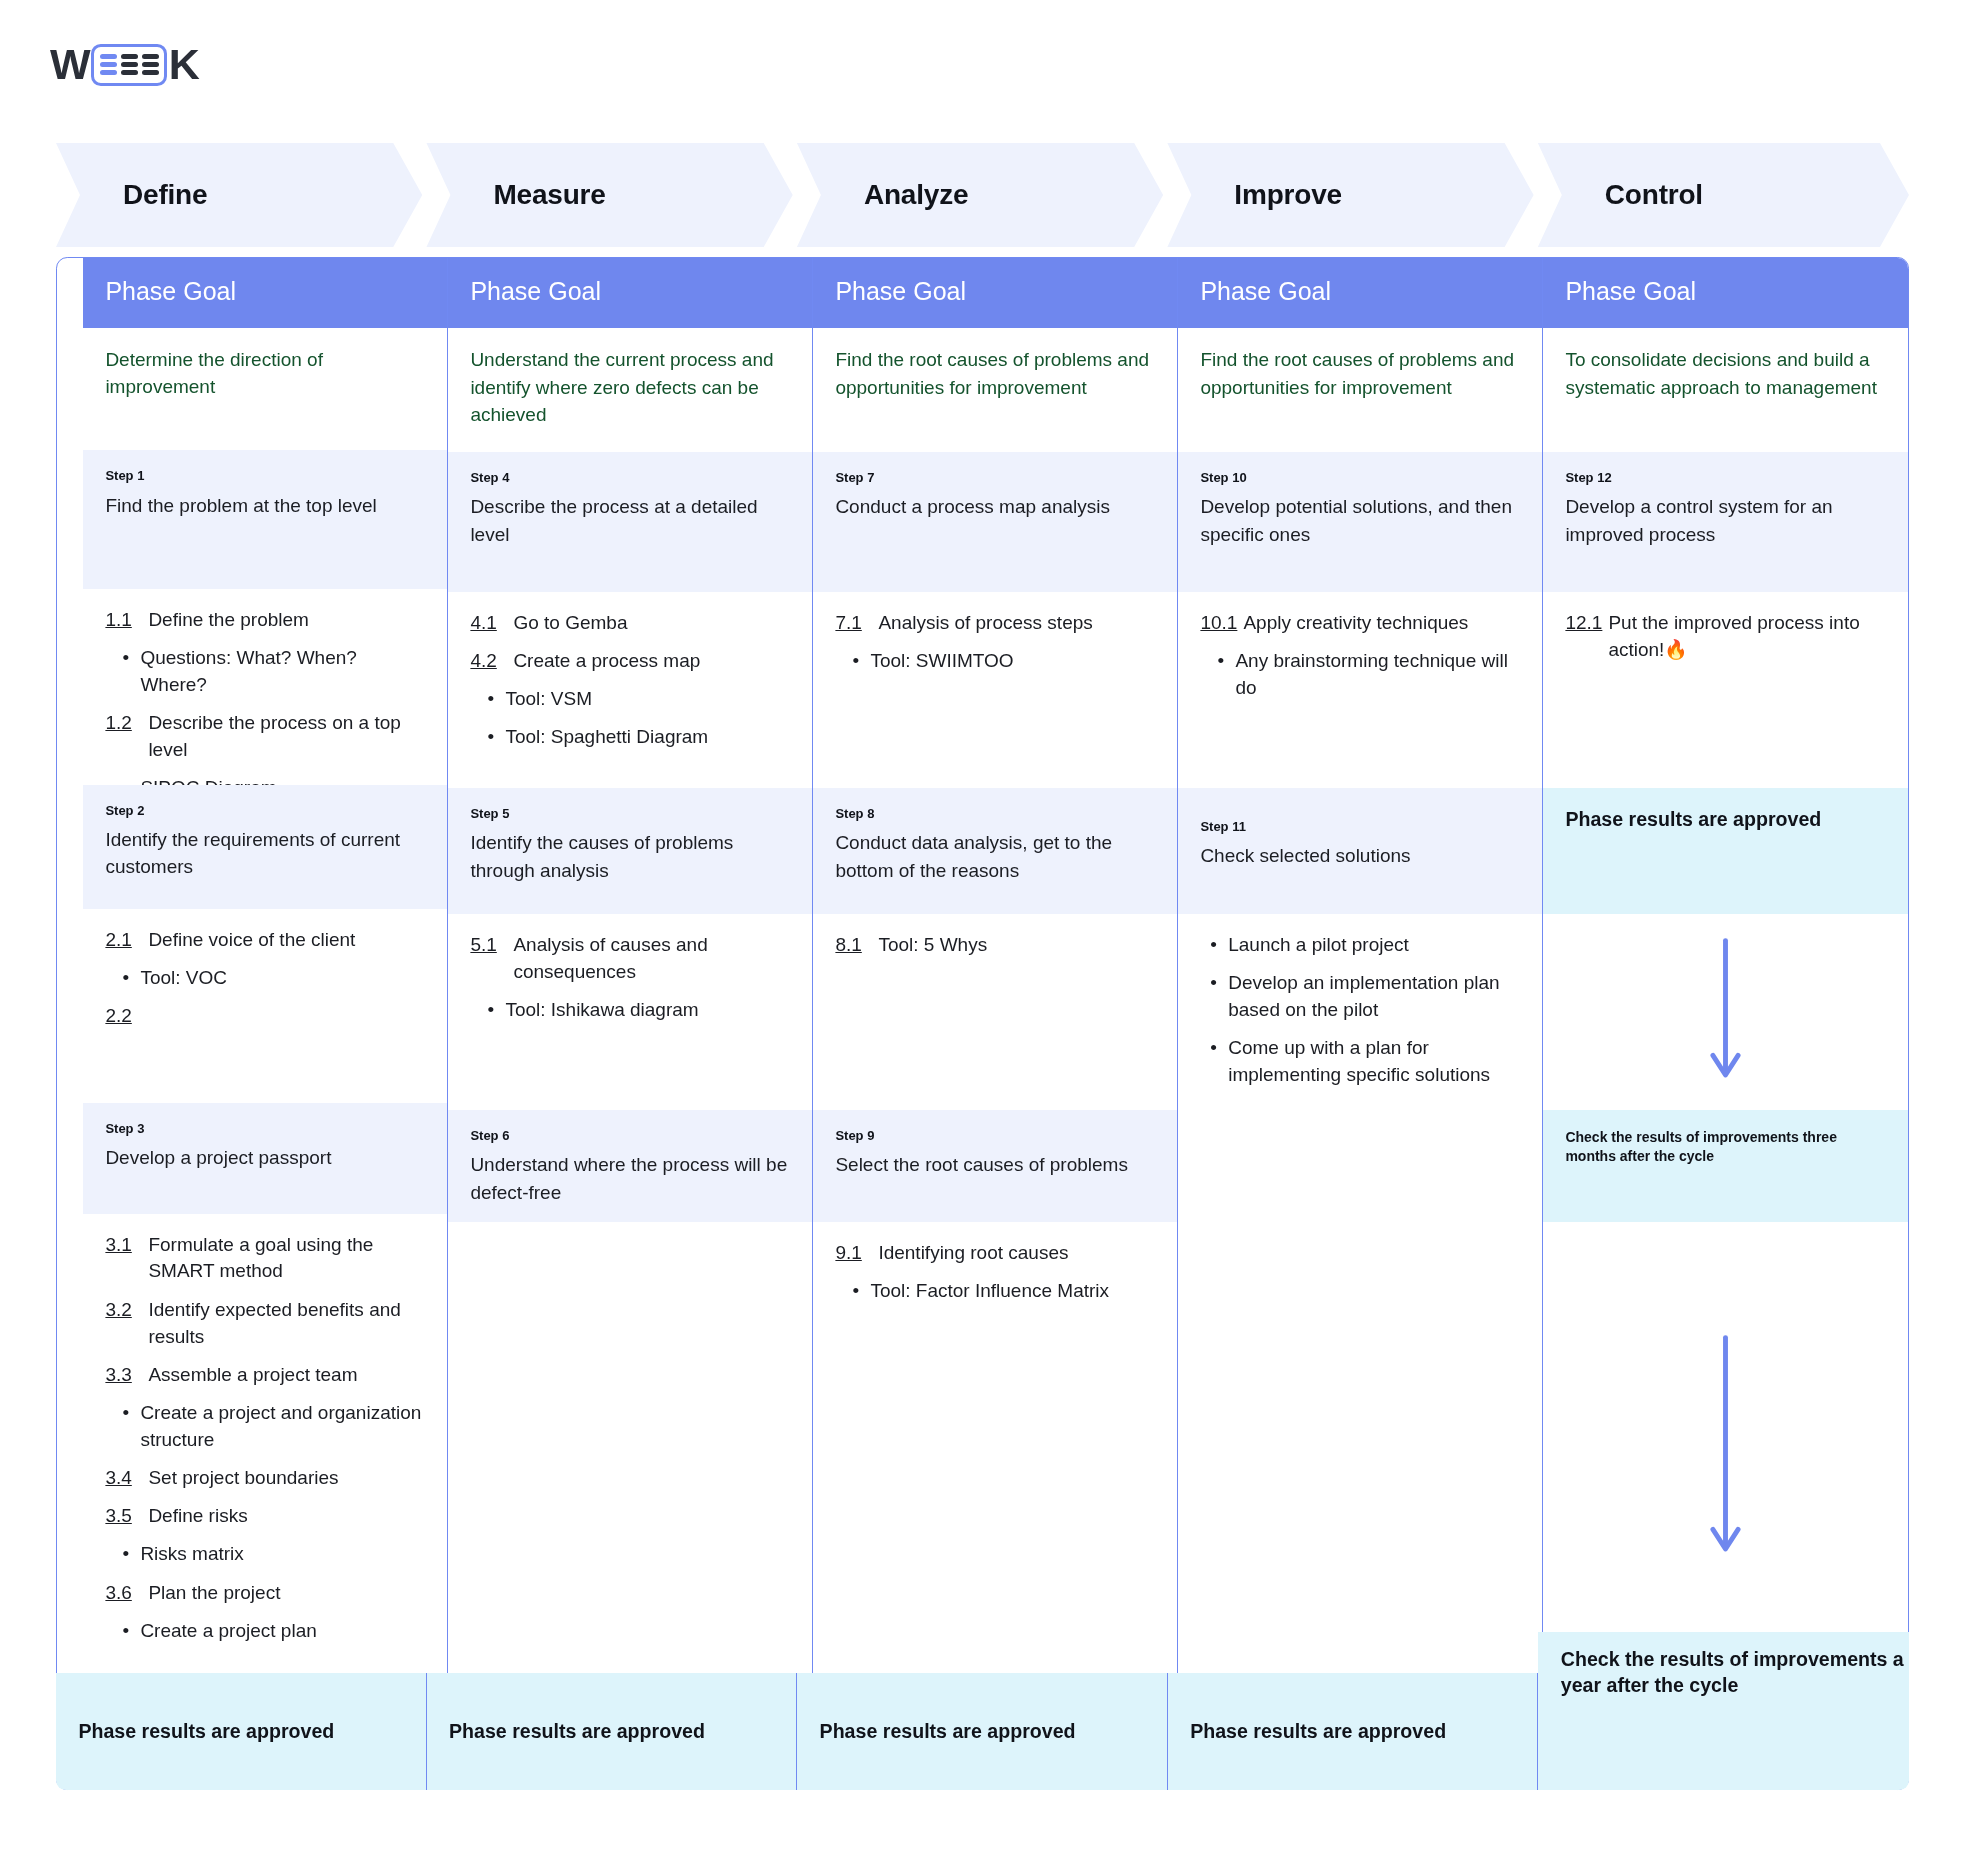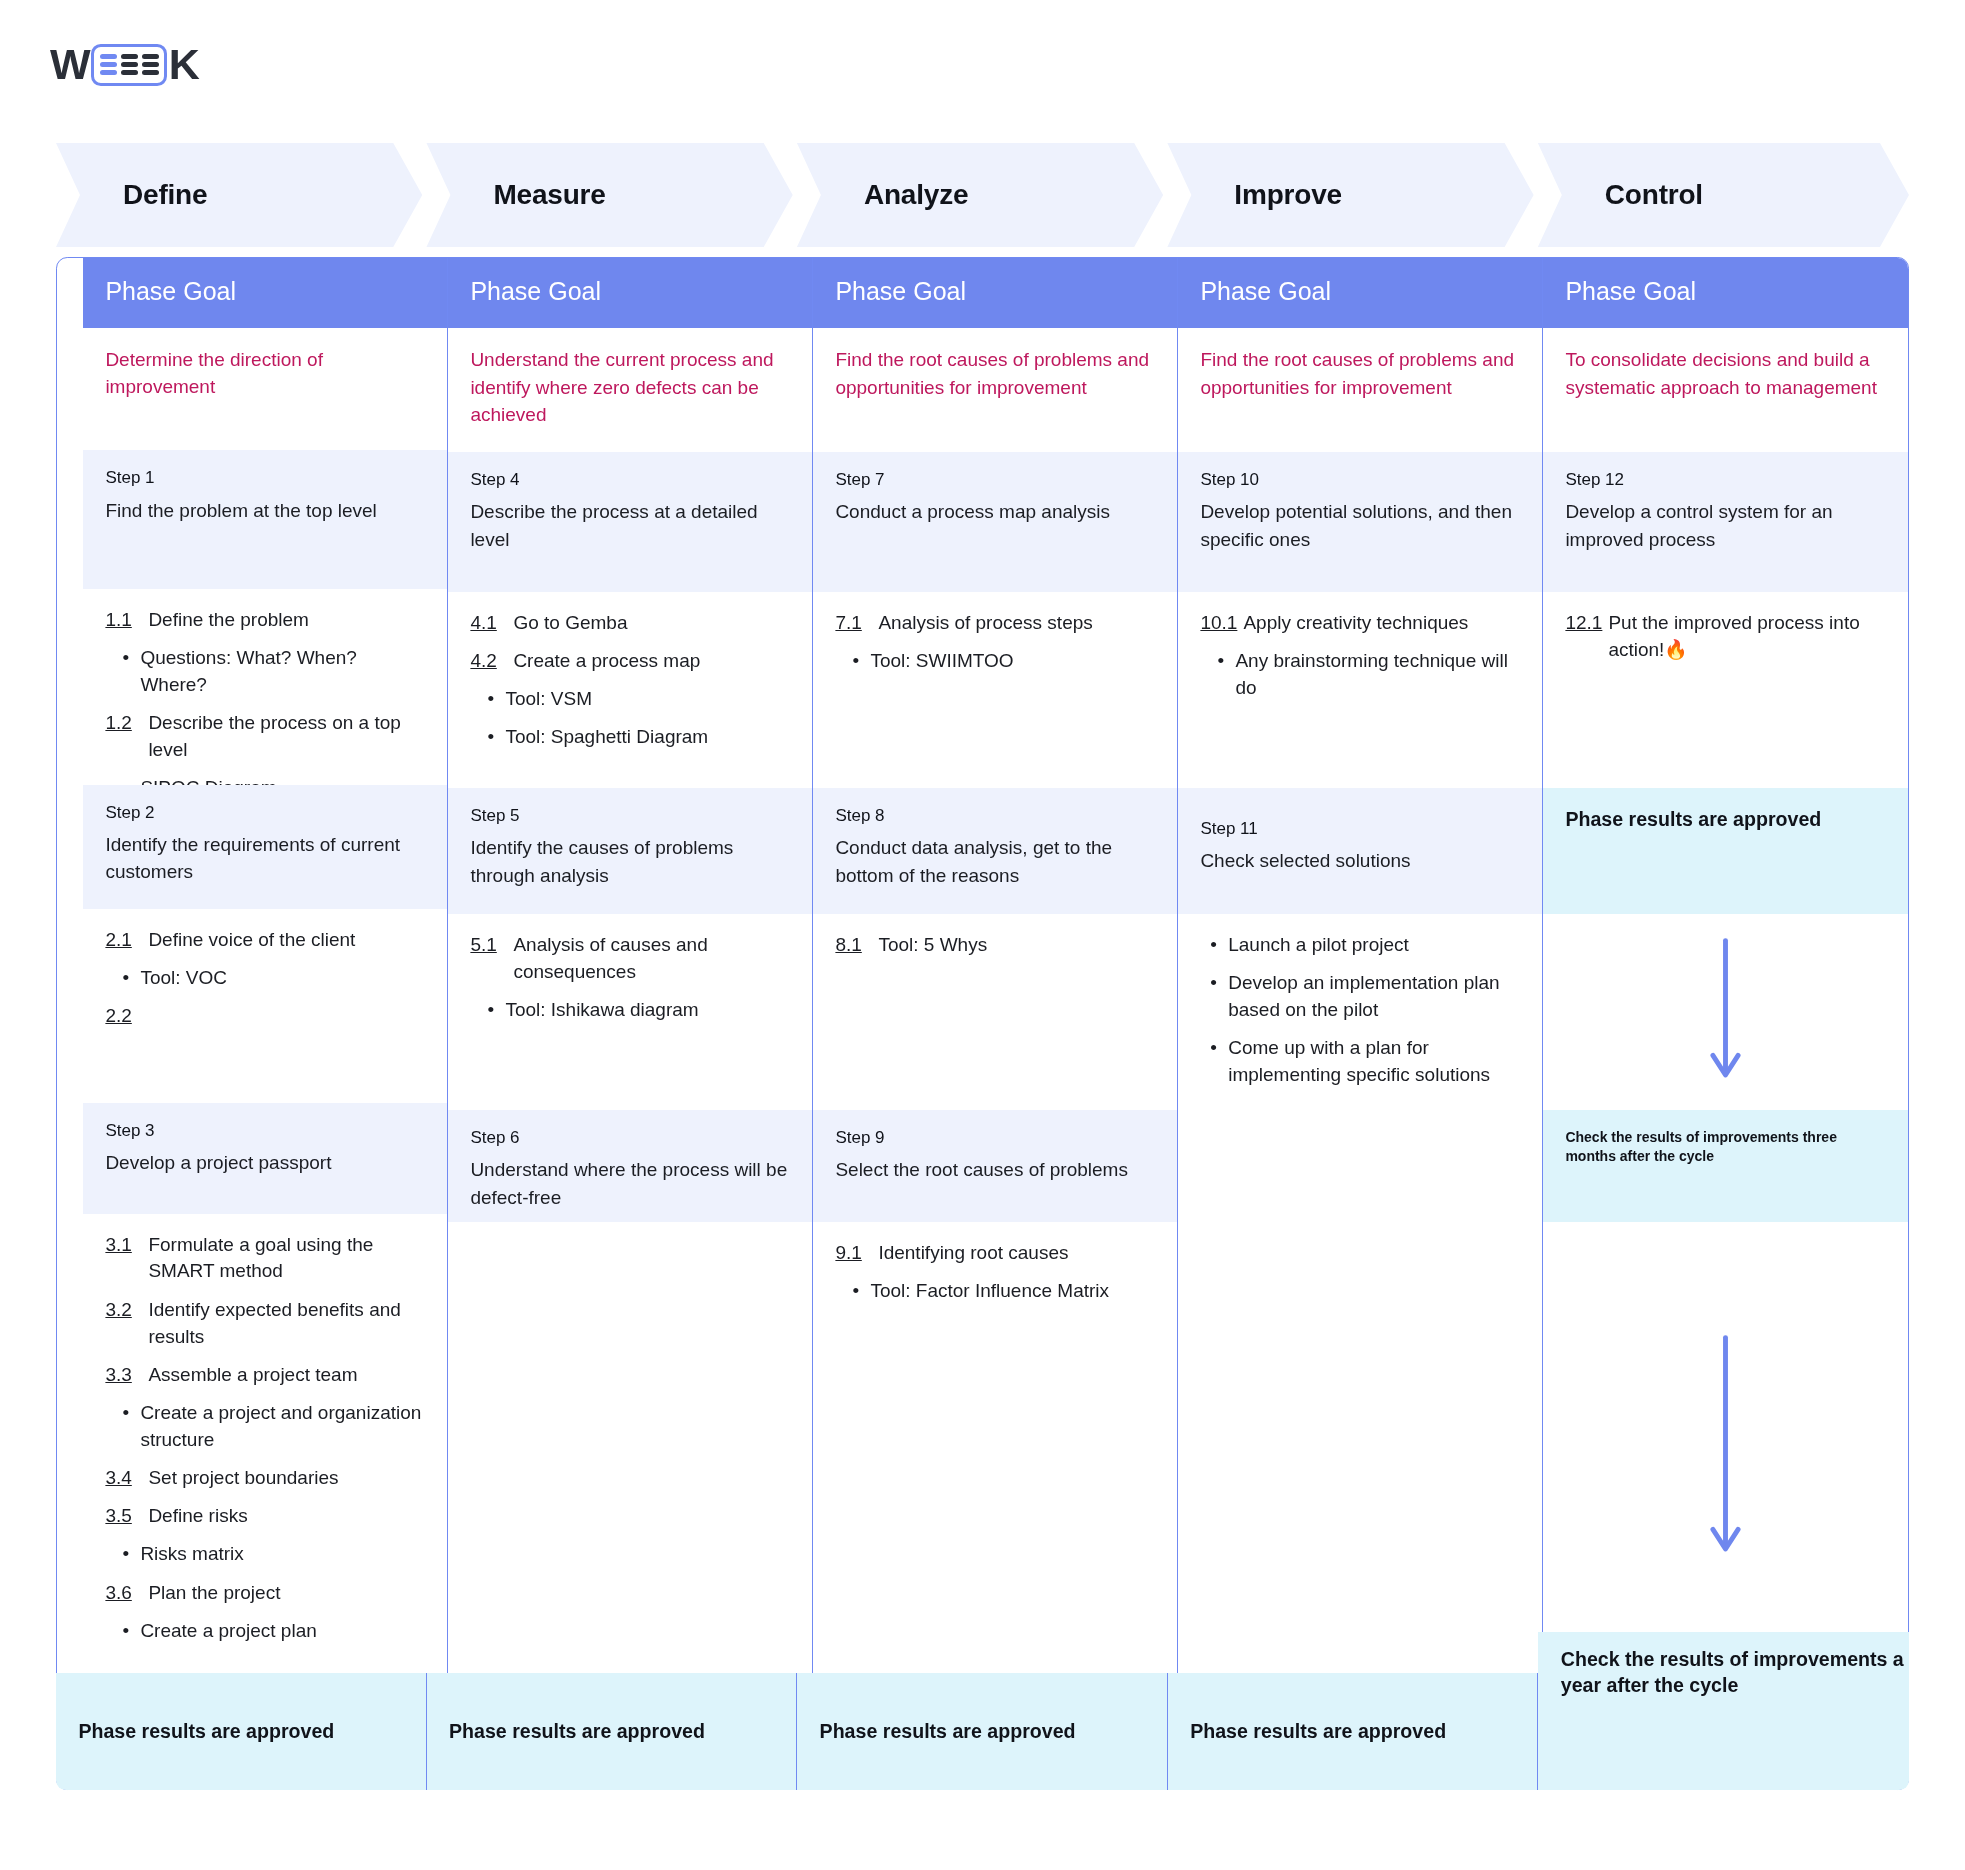--- a/index.html
+++ b/index.html
@@ -79,24 +79,24 @@
     color: #ffffff;
     font-size: 25px;
     padding: 18px 22.4px 21px 22.4px;
     height: 70px;
     display: flex; align-items: center;
   }
 
   .cell { padding: 18px 22.4px 18px 22.4px; }
 
   .goal-body { background: #ffffff; height: 124px; }
-  .goal-body .txt { font-size: 19px; line-height: 1.45; color: #be185d; }
+  .goal-body .txt { font-size: 19px; line-height: 1.45; color: #14532d; }
 
   .step-cell { background: #eef2fd; }
-  .step-title { font-size: 17px; font-weight: 400; color: #10131a; margin-bottom: 8.4px; }
+  .step-title { font-size: 13px; font-weight: 700; color: #10131a; margin-bottom: 8.4px; }
   .step-sub { font-size: 19px; line-height: 1.45; color: #1b1d23; }
 
   .detail-cell { background: #ffffff; }
 
   ul.plain { list-style: none; }
   li.num {
     display: flex; font-size: 19px; line-height: 1.42; color: #1b1d23;
     margin-bottom: 11.2px;
   }
   li.num .n { min-width: 43px; flex: 0 0 auto; text-decoration: underline; }

